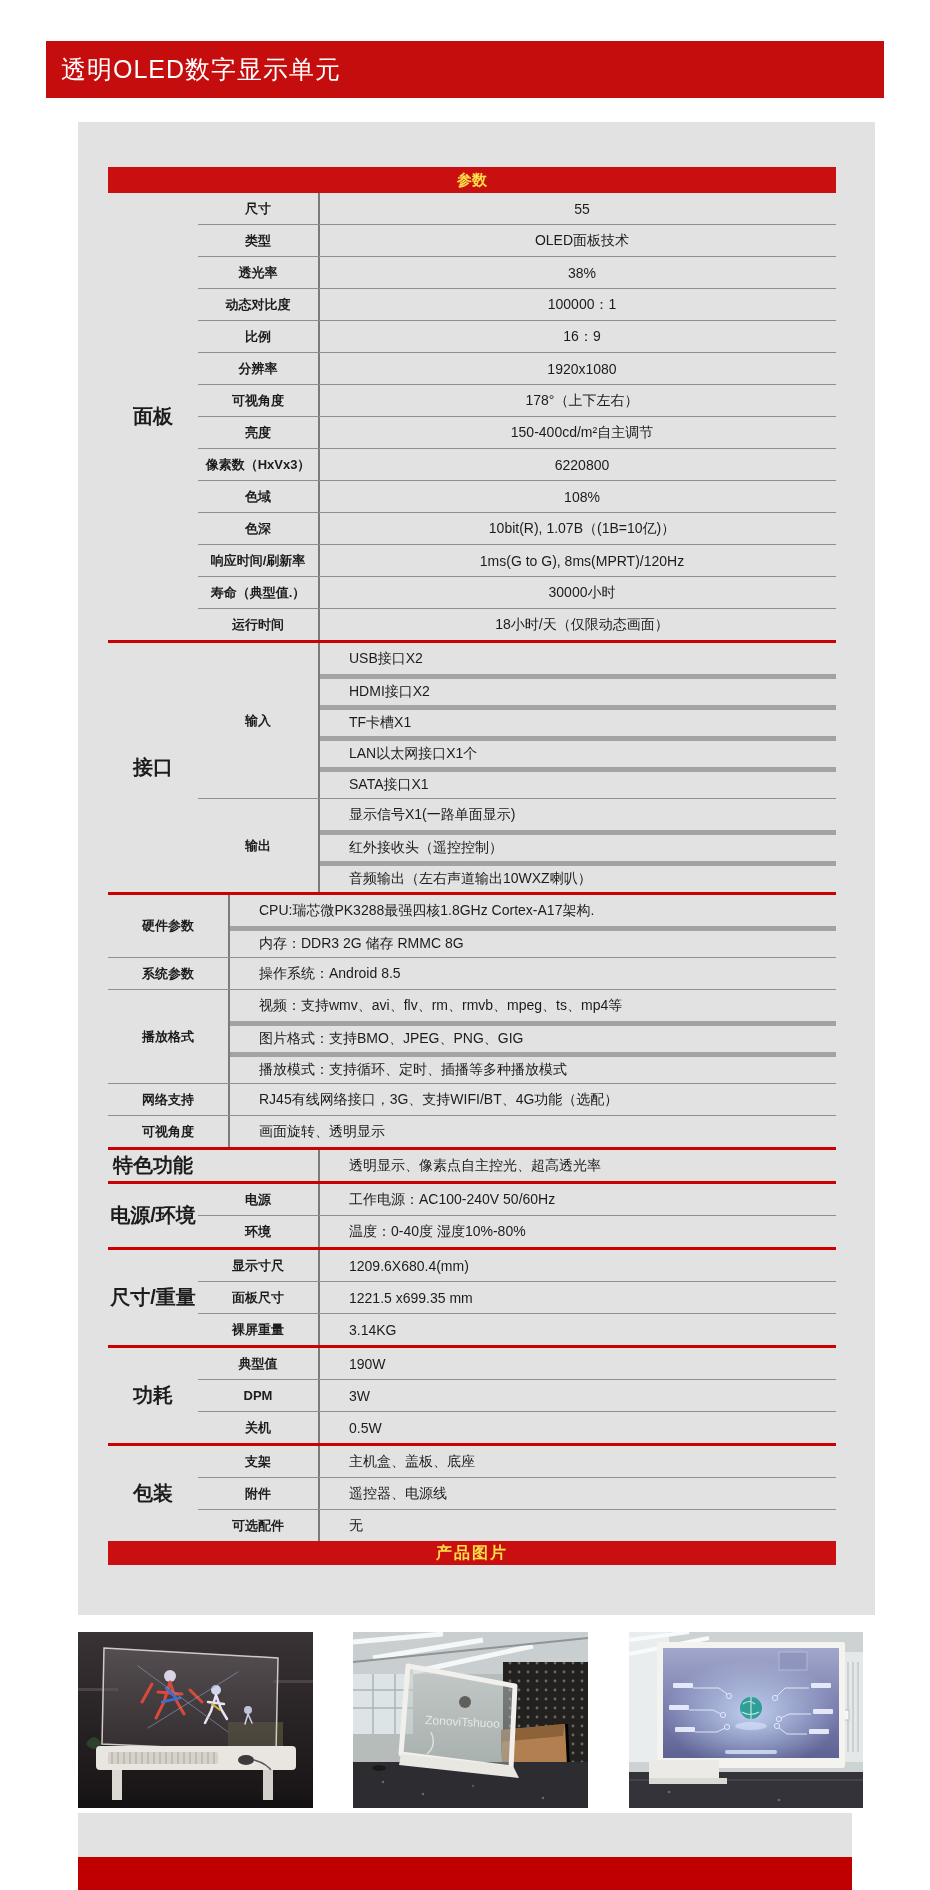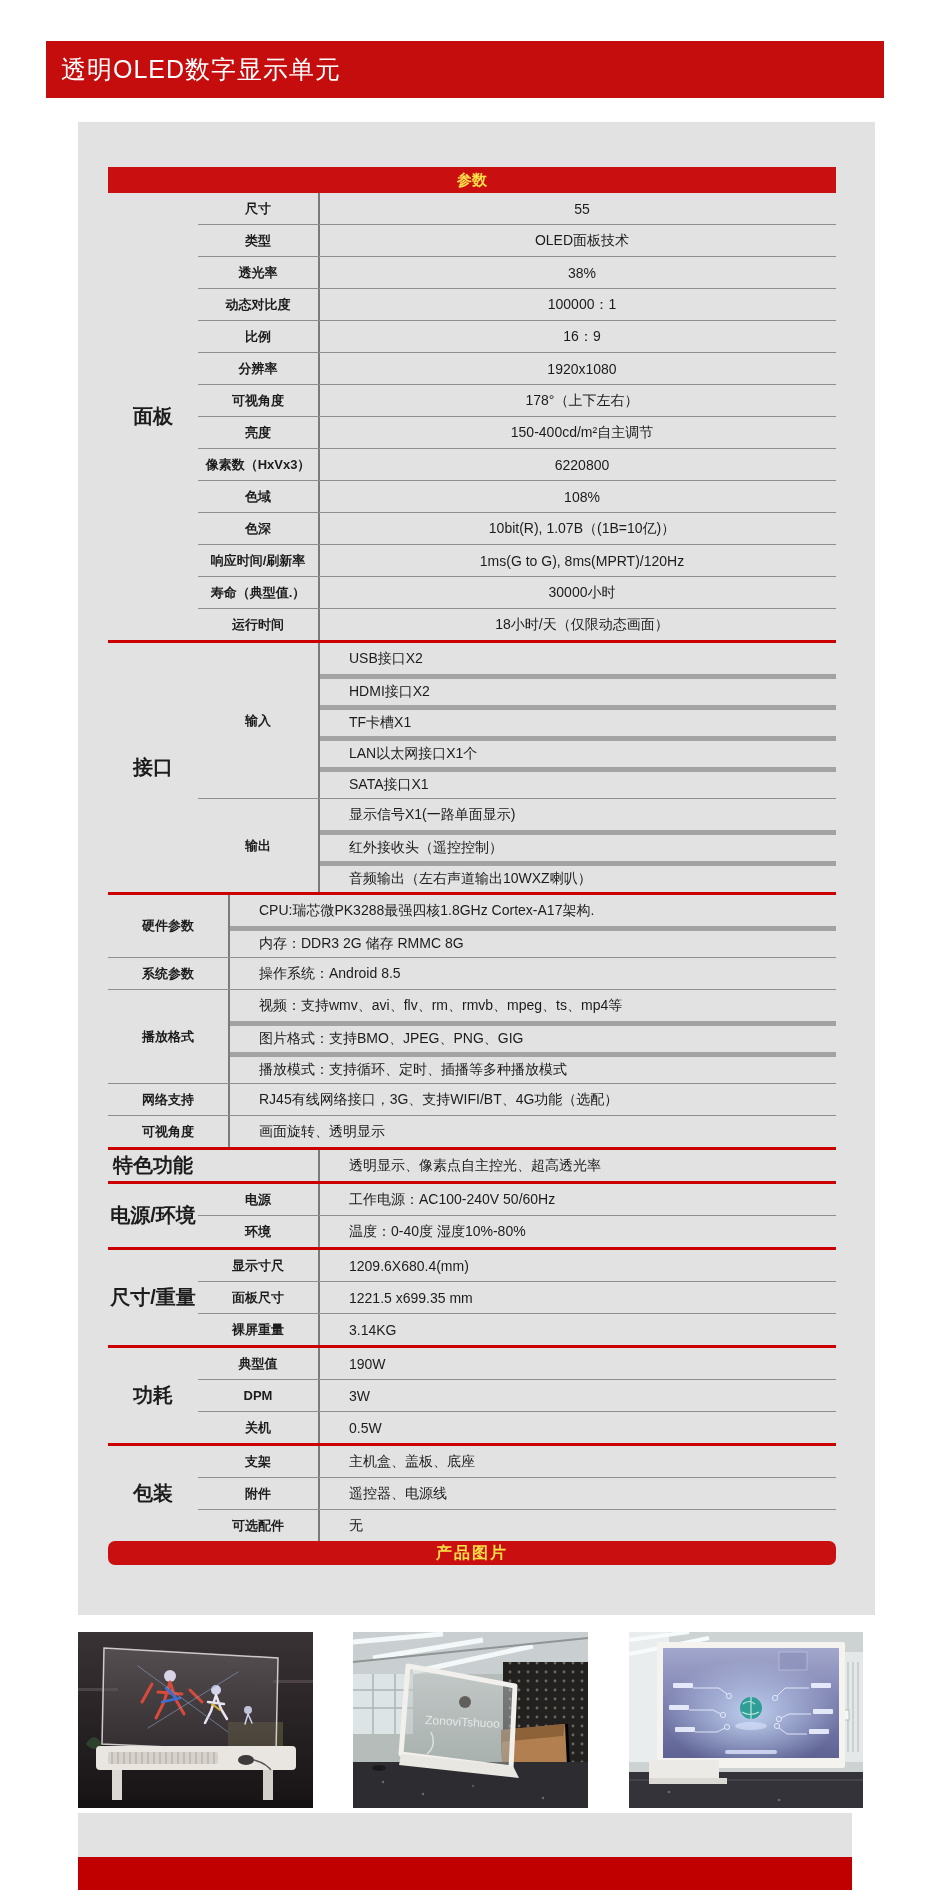--- a/index.html
+++ b/index.html
@@ -11,21 +11,21 @@
                display:flex;align-items:center;padding-left:15px;box-sizing:border-box;}
   .header-band .title{color:#ffffff;font-size:25px;font-weight:500;letter-spacing:1px;}
 
   
   .panel{position:absolute;left:78px;top:122px;width:797px;height:1493px;background:#e2e2e2;}
   .spec-table{position:absolute;left:30px;top:45px;width:728px;}
 
   .bar{background:#c90f0f;color:#fde047;display:flex;align-items:center;justify-content:center;
        font-weight:bold;}
   .bar.params{height:26px;font-size:15px;}
-  .bar.images{height:24px;font-size:16px;letter-spacing:2px;border-radius:7px;}
+  .bar.images{height:24px;font-size:16px;letter-spacing:2px;}
 
   .divider{height:3px;background:#cc0000;}
 
   .section{display:flex;}
   .sec-label{flex:0 0 90px;display:flex;align-items:center;justify-content:center;
              font-size:20px;font-weight:bold;white-space:nowrap;overflow:visible;}
   .groups{flex:1;display:flex;flex-direction:column;min-width:0;}
   .group{display:flex;}
   .group + .group{border-top:1px solid #8f8f8f;}
   .attr{flex:0 0 122px;border-right:2px solid #7b7b7b;display:flex;align-items:center;

